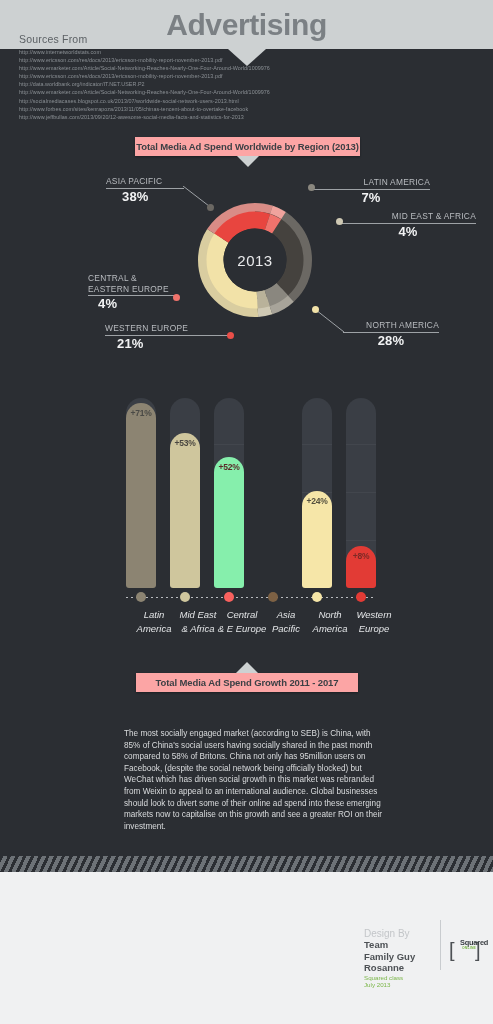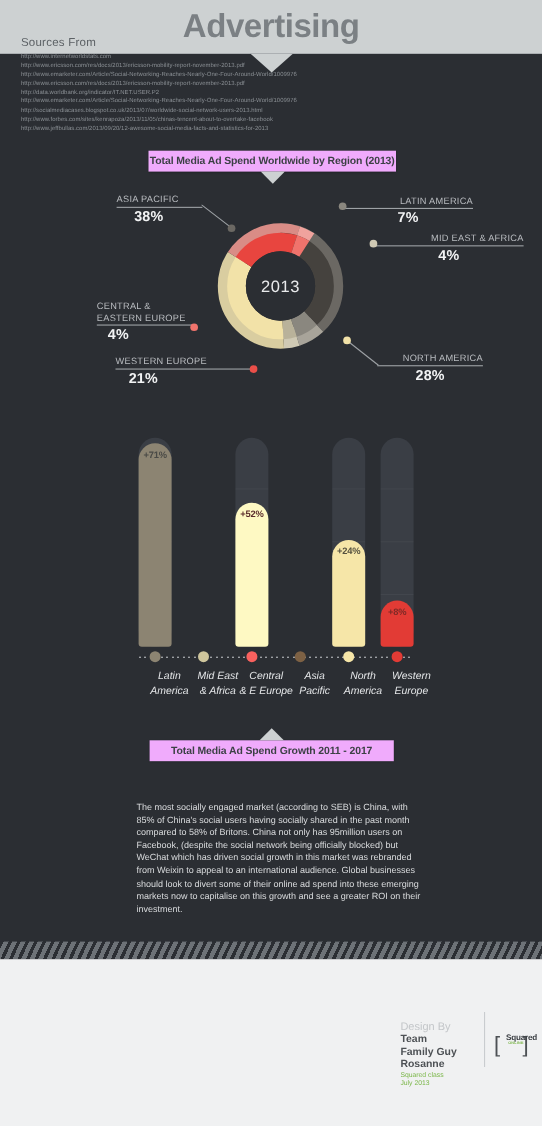--- a/index.html
+++ b/index.html
@@ -32,21 +32,21 @@
 
   
   .dark {
     position:absolute; left:0; top:49px; width:493px; height:807px;
     background:#2b2e33;
   }
 
   
   .ribbon {
     position:absolute;
-    background:#f0abfc;
+    background:#fca5a5;
     color:#3c4045;
     font-size:9.5px; font-weight:bold;
     display:flex; align-items:center; justify-content:center;
     letter-spacing:-0.1px;
     box-shadow:0 1px 2px rgba(0,0,0,0.35);
   }
   .ribbon .tail {
     position:absolute; left:50%; margin-left:-11px; top:100%;
     width:0; height:0;
     border-left:11px solid transparent;
@@ -281,28 +281,38 @@
     <div class="bar-track">
       <div class="bar-grid" style="bottom:47px;"></div>
       <div class="bar-grid" style="bottom:95px;"></div>
       <div class="bar-grid" style="bottom:143px;"></div>
     </div>
     <div class="bar-fill" style="height:185px; background:#8c8472;">
       <div class="bar-val" style="color:#4a4a46;">+71%</div>
     </div>
   </div>
 
+  <div class="bar-col" style="left:44px;">
+    <div class="bar-track">
+      <div class="bar-grid" style="bottom:47px;"></div>
+      <div class="bar-grid" style="bottom:95px;"></div>
+      <div class="bar-grid" style="bottom:143px;"></div>
+    </div>
+    <div class="bar-fill" style="height:155px; background:#cfc69d;">
+      <div class="bar-val" style="color:#4a4740;">+53%</div>
+    </div>
+  </div>
 
   <div class="bar-col" style="left:88px;">
     <div class="bar-track">
       <div class="bar-grid" style="bottom:47px;"></div>
       <div class="bar-grid" style="bottom:95px;"></div>
       <div class="bar-grid" style="bottom:143px;"></div>
     </div>
-    <div class="bar-fill" style="height:131px; background:#fef9c3;">
+    <div class="bar-fill" style="height:131px; background:#86efac;">
       <div class="bar-val" style="color:#5a2b2b;">+52%</div>
     </div>
   </div>
 
 
   <div class="bar-col" style="left:176px;">
     <div class="bar-track">
       <div class="bar-grid" style="bottom:47px;"></div>
       <div class="bar-grid" style="bottom:95px;"></div>
       <div class="bar-grid" style="bottom:143px;"></div>

